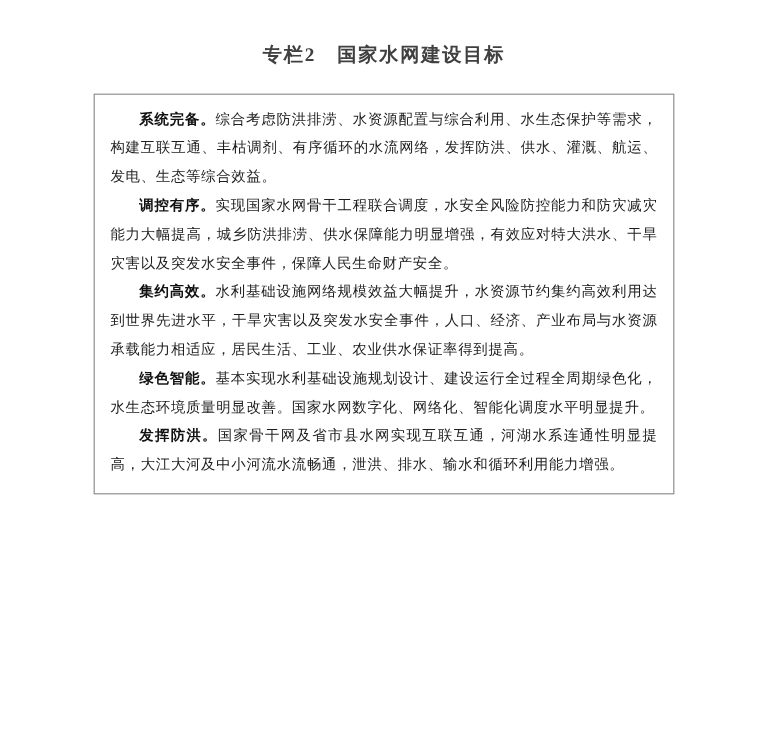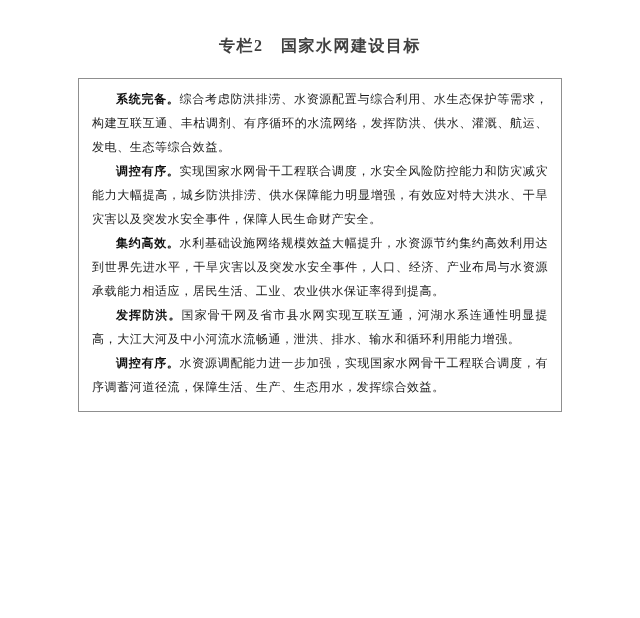--- a/index.html
+++ b/index.html
@@ -58,18 +58,18 @@
 <div class="page">
   <h1 class="doc-title">专栏2　国家水网建设目标</h1>
 
   <div class="content-box">
     <p><span class="lead">系统完备。</span><span>综合考虑防洪排涝、水资源配置与综合利用、水生态保护等需求，构建互联互通、丰枯调剂、有序循环的水流网络，发挥防洪、供水、灌溉、航运、发电、生态等综合效益。</span></p>
 
     <p><span class="lead">调控有序。</span><span>实现国家水网骨干工程联合调度，水安全风险防控能力和防灾减灾能力大幅提高，城乡防洪排涝、供水保障能力明显增强，有效应对特大洪水、干旱灾害以及突发水安全事件，保障人民生命财产安全。</span></p>
 
     <p><span class="lead">集约高效。</span><span>水利基础设施网络规模效益大幅提升，水资源节约集约高效利用达到世界先进水平，干旱灾害以及突发水安全事件，人口、经济、产业布局与水资源承载能力相适应，居民生活、工业、农业供水保证率得到提高。</span></p>
 
+    <p><span class="lead">绿色智能。</span><span>基本实现水利基础设施规划设计、建设运行全过程全周期绿色化，水生态环境质量明显改善。国家水网数字化、网络化、智能化调度水平明显提升。</span></p>
 
     <p><span class="lead">发挥防洪。</span><span>国家骨干网及省市县水网实现互联互通，河湖水系连通性明显提高，大江大河及中小河流水流畅通，泄洪、排水、输水和循环利用能力增强。</span></p>
 
-    <p><span class="lead">调控有序。</span><span>水资源调配能力进一步加强，实现国家水网骨干工程联合调度，有序调蓄河道径流，保障生活、生产、生态用水，发挥综合效益。</span></p>
   </div>
 </div>
 
 </body></html>

